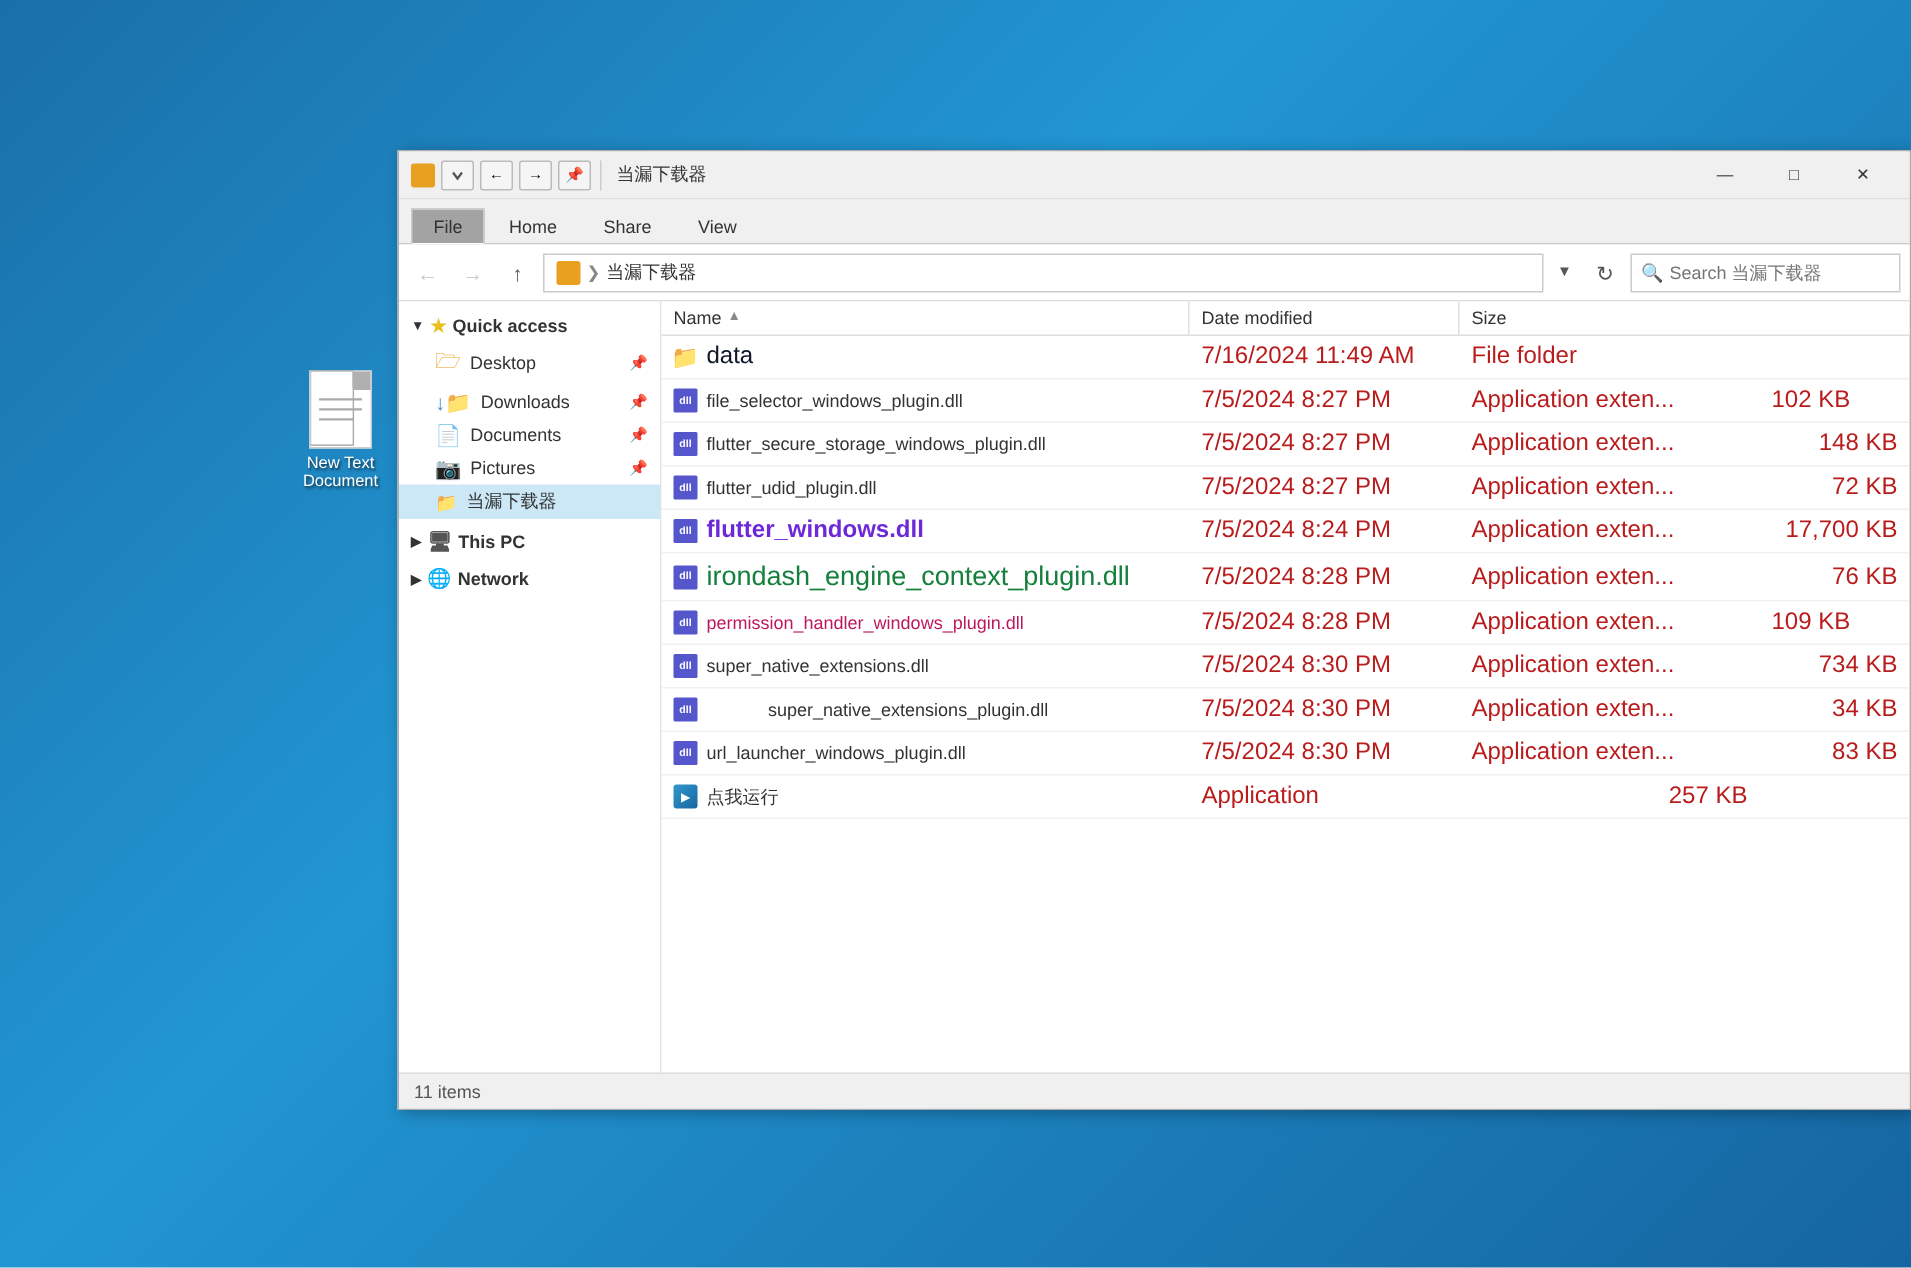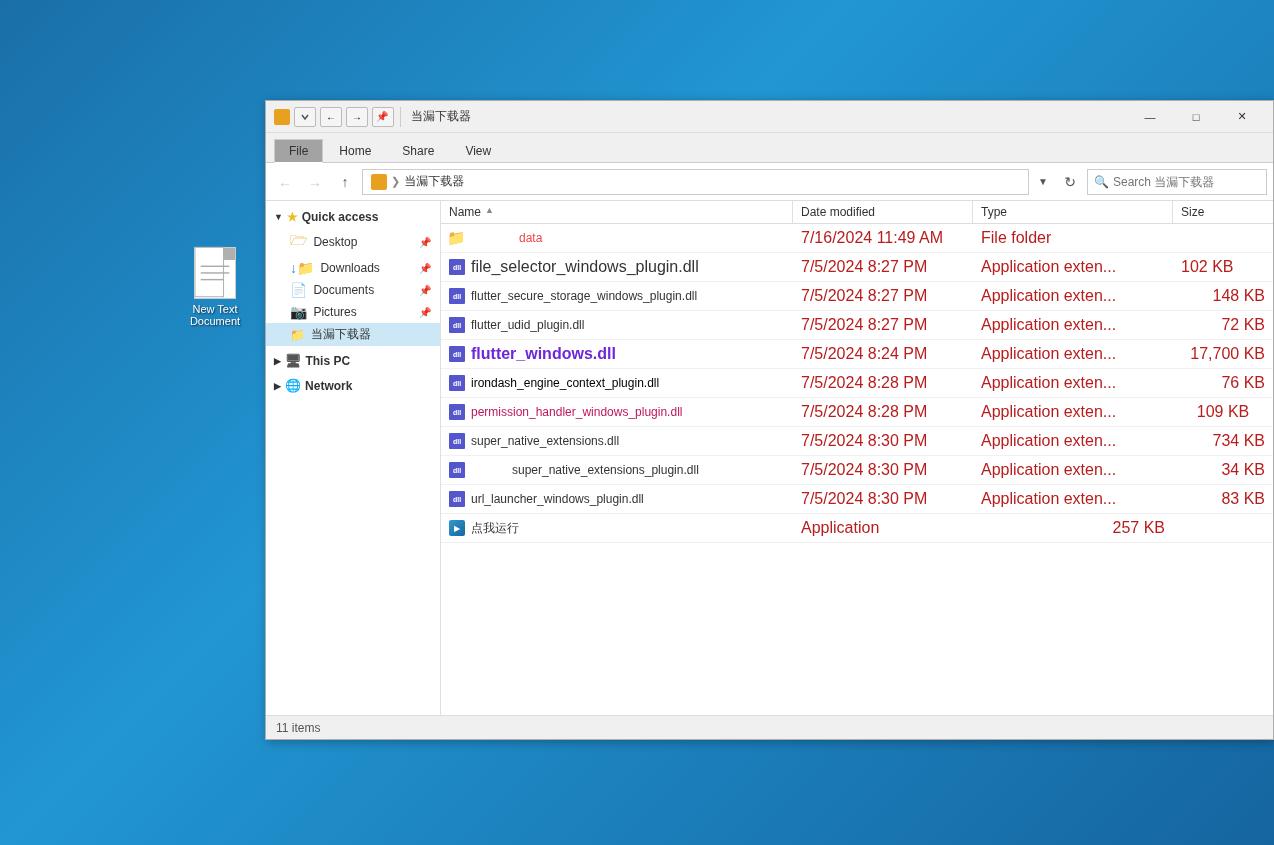--- a/index.html
+++ b/index.html
@@ -8,21 +8,21 @@
       height: 845px;
       background: linear-gradient(135deg, #1a6fa8 0%, #2196d3 40%, #1565a0 100%);
       font-family: 'Segoe UI', Arial, sans-serif;
       overflow: hidden;
       position: relative;
     }
 
     
     .desktop-icon {
       position: absolute;
-      left: 180px;
+      left: 192px;
       top: 247px;
       width: 70px;
       display: flex;
       flex-direction: column;
       align-items: center;
       gap: 4px;
       cursor: pointer;
     }
     .desktop-icon .icon-img {
       width: 42px;
@@ -499,45 +499,42 @@
 
       <div class="column-headers">
         <div class="col-header">
           <span>Name</span>
           <span class="sort-arrow">▲</span>
         </div>
         <div class="col-header">
           <span>Date modified</span>
         </div>
         <div class="col-header">
-          <span>Type</span>
-        </div>
-        <div class="col-header">
           <span>Size</span>
         </div>
       </div>
 
       <div id="file-rows-container">
           <div class="file-row">
       <div class="file-name-cell">
         <div class="file-icon">
                 <span style="color:#e8a020;font-size:15px;">📁</span>
               </div>
-        <span style="font-size:12px;color:#ef4444;margin-left:48px;">data</span>
+        <span style="font-size:16px;color:#0f172a;">data</span>
       </div>
       <div class="file-cell">7/16/2024 11:49 AM</div>
       <div class="file-cell">File folder</div>
       <div class="file-cell" style="text-align:right;"></div>
     </div>
           <div class="file-row">
       <div class="file-name-cell">
         <div class="file-icon">
                 <div class="dll-icon">dll</div>
               </div>
-        <span style="font-size:16px;color:#333;">file_selector_windows_plugin.dll</span>
+        <span style="font-size:12px;color:#333;">file_selector_windows_plugin.dll</span>
       </div>
       <div class="file-cell">7/5/2024 8:27 PM</div>
       <div class="file-cell">Application exten...</div>
       <div class="file-cell" style="">102 KB</div>
     </div>
           <div class="file-row">
       <div class="file-name-cell">
         <div class="file-icon">
                 <div class="dll-icon">dll</div>
               </div>
@@ -567,36 +564,36 @@
       </div>
       <div class="file-cell">7/5/2024 8:24 PM</div>
       <div class="file-cell">Application exten...</div>
       <div class="file-cell" style="text-align:right;">17,700 KB</div>
     </div>
           <div class="file-row">
       <div class="file-name-cell">
         <div class="file-icon">
                 <div class="dll-icon">dll</div>
               </div>
-        <span style="font-size:12px;color:#000000;">irondash_engine_context_plugin.dll</span>
+        <span style="font-size:18px;color:#15803d;">irondash_engine_context_plugin.dll</span>
       </div>
       <div class="file-cell">7/5/2024 8:28 PM</div>
       <div class="file-cell">Application exten...</div>
       <div class="file-cell" style="text-align:right;">76 KB</div>
     </div>
           <div class="file-row">
       <div class="file-name-cell">
         <div class="file-icon">
                 <div class="dll-icon">dll</div>
               </div>
         <span style="font-size:12px;color:#be185d;">permission_handler_windows_plugin.dll</span>
       </div>
       <div class="file-cell">7/5/2024 8:28 PM</div>
       <div class="file-cell">Application exten...</div>
-      <div class="file-cell" style="text-align:center;">109 KB</div>
+      <div class="file-cell" style="text-align:left;">109 KB</div>
     </div>
           <div class="file-row">
       <div class="file-name-cell">
         <div class="file-icon">
                 <div class="dll-icon">dll</div>
               </div>
         <span style="font-size:12px;color:#333;">super_native_extensions.dll</span>
       </div>
       <div class="file-cell">7/5/2024 8:30 PM</div>
       <div class="file-cell">Application exten...</div>

